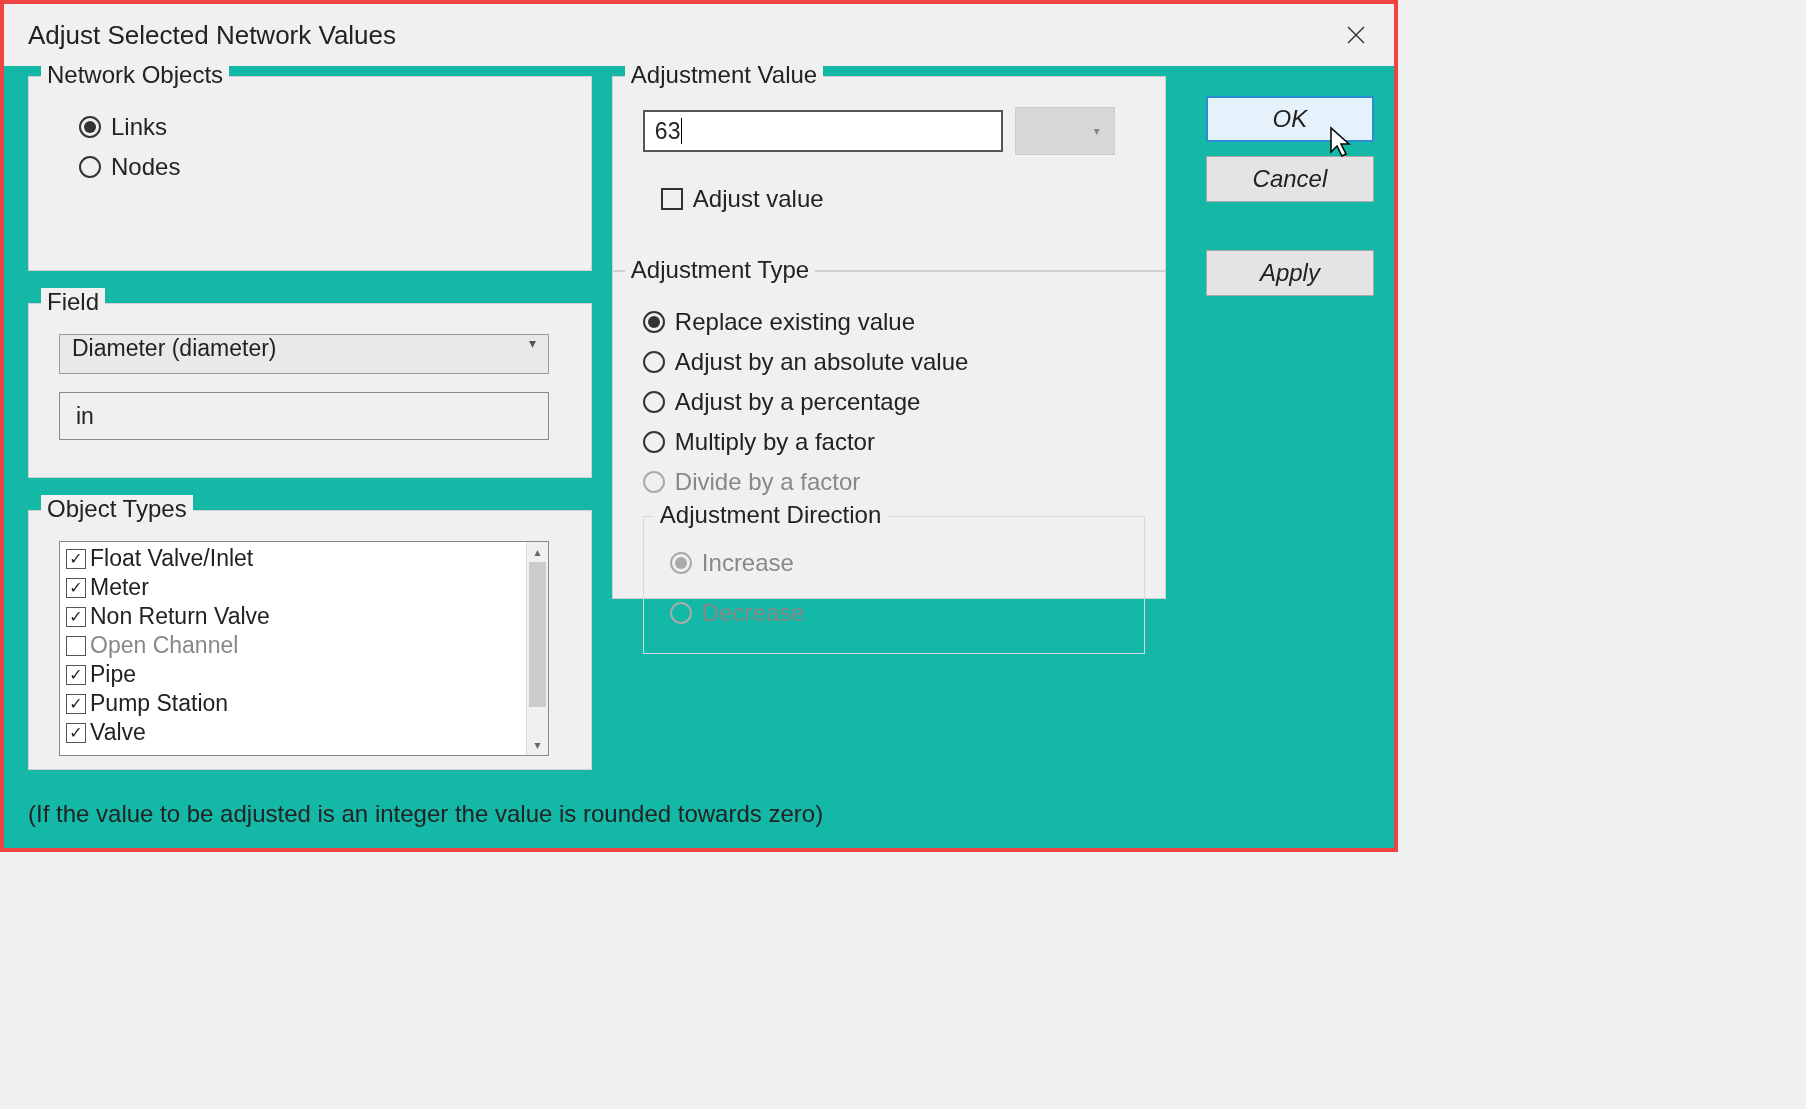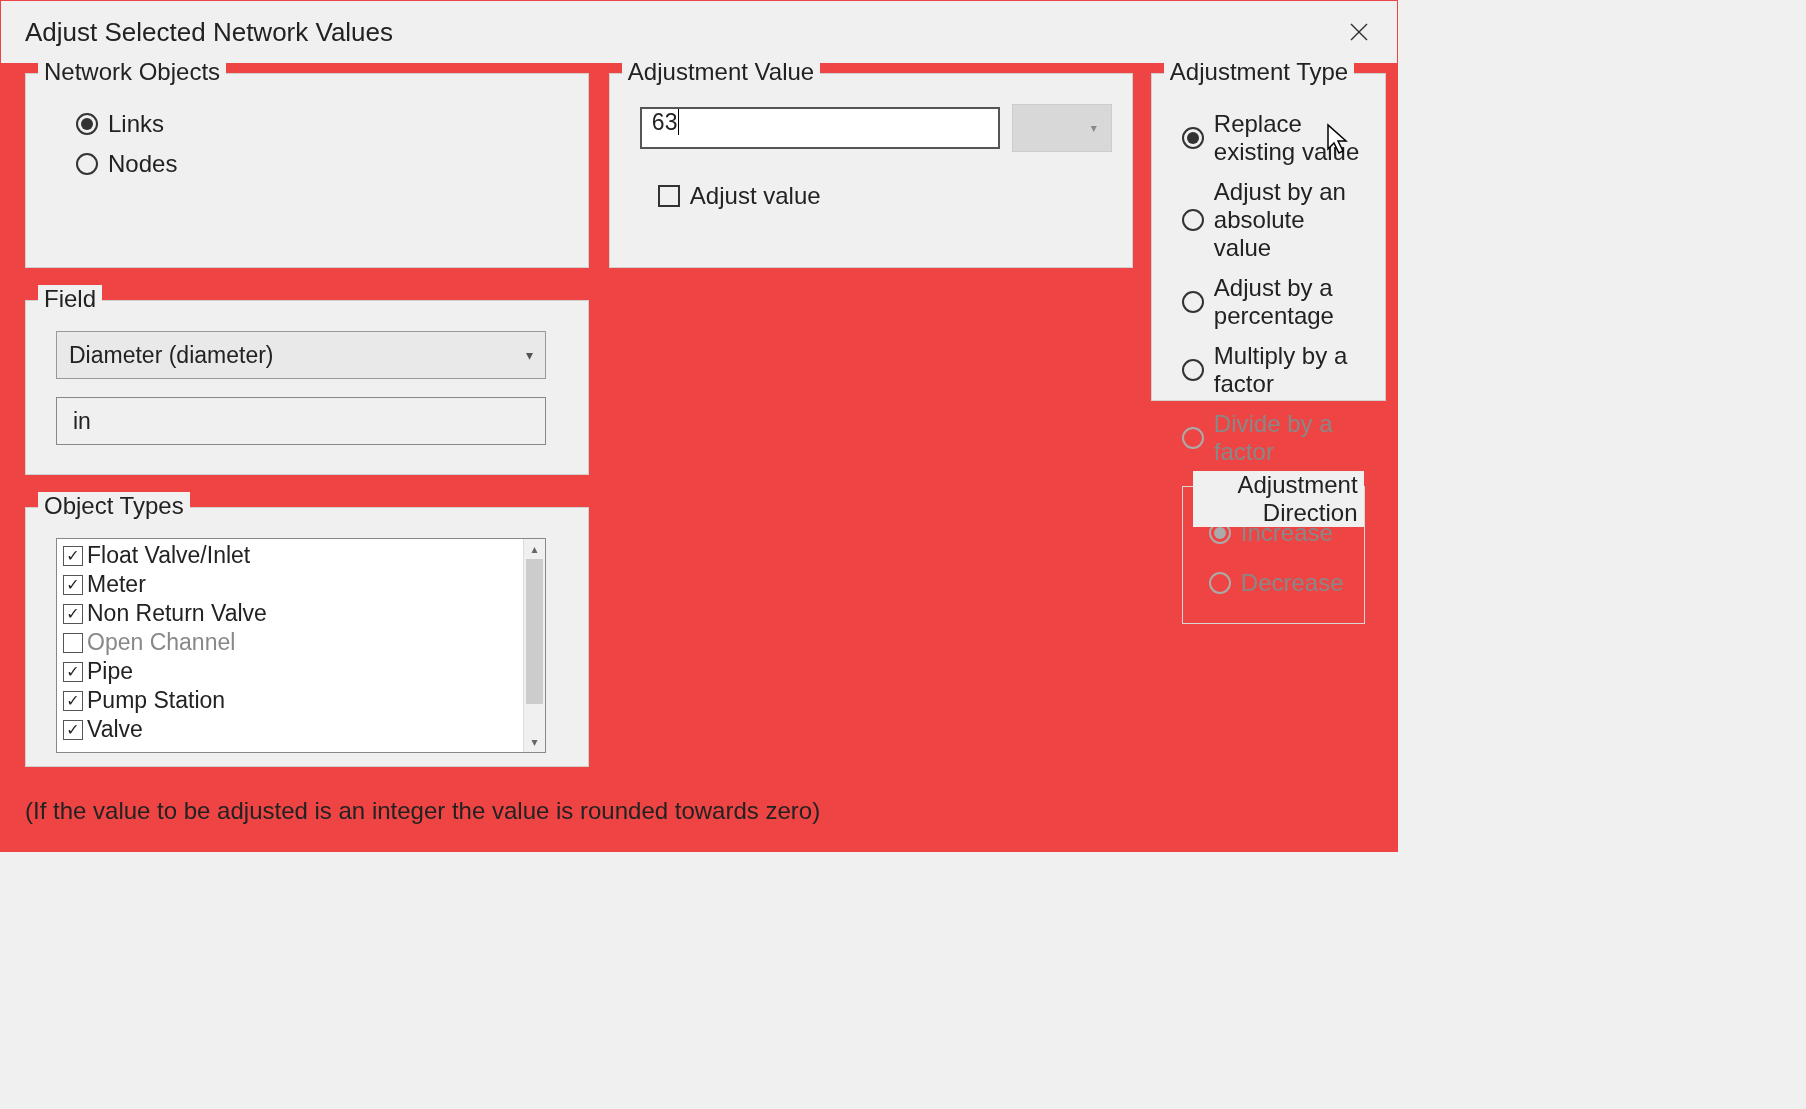--- a/index.html
+++ b/index.html
@@ -10,22 +10,22 @@
       margin: 0;
       padding: 0;
       background: #f0f0f0;
       width: 1806px;
       height: 1109px;
       overflow: hidden;
     }
     .dialog {
       width: 1398px;
       height: 852px;
-      background: #ef4444;
-      border: 1px solid #ef4444;
+      background: #14b8a6;
+      border: 4px solid #ef4444;
       position: absolute;
       left: 0;
       top: 0;
     }
     .titlebar {
       display: flex;
       align-items: center;
       justify-content: space-between;
       height: 62px;
       padding: 0 0 0 24px;
@@ -53,22 +53,22 @@
     }
     .left-col {
       width: 570px;
       display: flex;
       flex-direction: column;
       gap: 32px;
     }
     .mid-col {
       width: 560px;
       display: flex;
-      flex-direction: row;
-      gap: 18px;
+      flex-direction: column;
+      gap: 0;
     }
     .right-col {
       width: 170px;
       display: flex;
       flex-direction: column;
       gap: 14px;
       padding-top: 20px;
       margin-left: 20px;
     }
     .group {
@@ -125,25 +125,25 @@
       border: 2px solid #333;
       display: flex;
       align-items: center;
       justify-content: center;
       font-size: 18px;
       line-height: 1;
       flex-shrink: 0;
     }
     .dropdown {
       width: 490px;
-      height: 48px;
+      height: 40px;
       border: 1px solid #999;
       background: #e9e9e9;
       display: flex;
-      align-items: center;
+      align-items: flex-start;
       justify-content: space-between;
       padding: 0 12px;
       font-size: 23px;
       color: #222;
       margin-bottom: 18px;
     }
     .dropdown-arrow {
       font-size: 14px;
       color: #555;
     }
@@ -165,21 +165,21 @@
     }
     .value-input {
       width: 360px;
       height: 42px;
       border: 2px solid #555;
       background: #fff;
       padding: 0 10px;
       font-size: 23px;
       color: #222;
       display: flex;
-      align-items: flex-start;
+      align-items: center;
     }
     .value-input .cursor {
       display: inline-block;
       width: 1px;
       height: 26px;
       background: #000;
       margin-left: 1px;
       vertical-align: middle;
     }
     .unit-dropdown {

